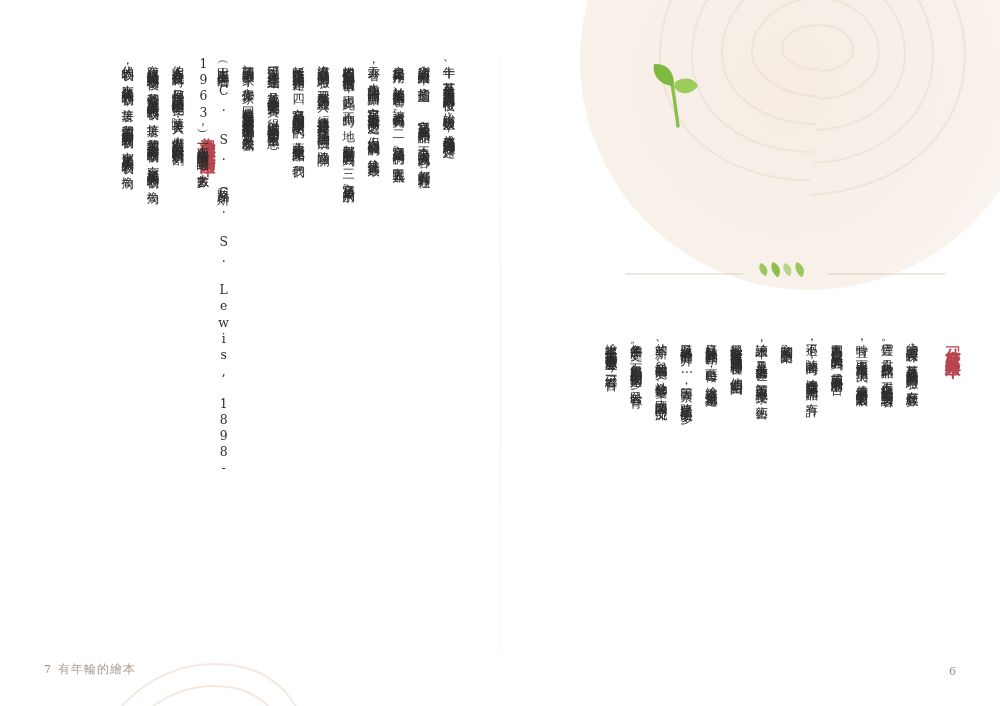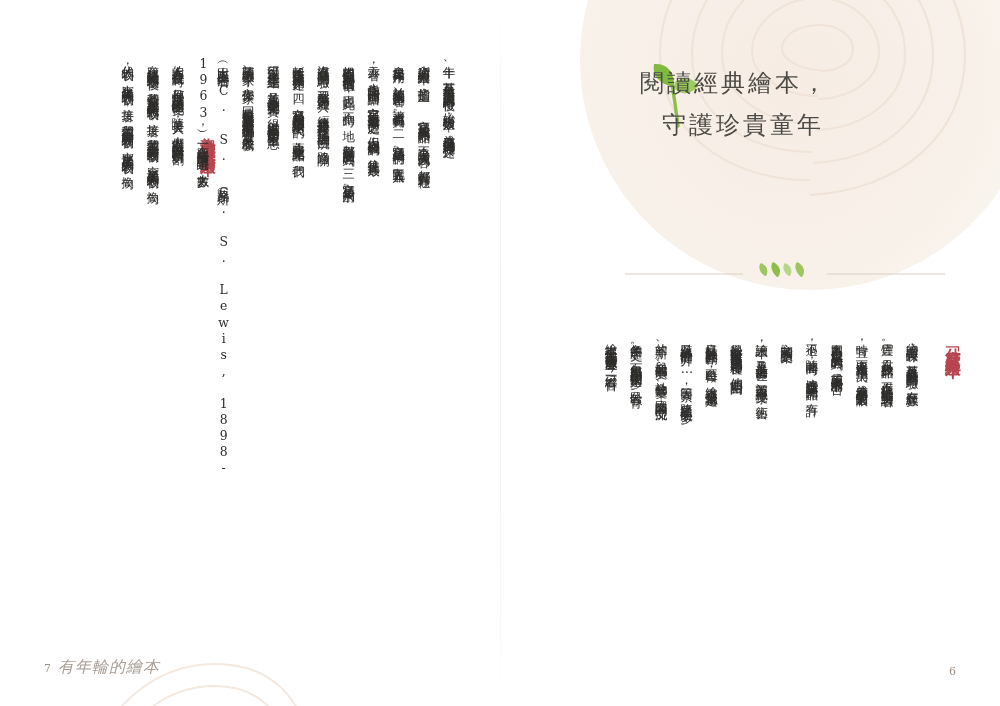--- a/index.html
+++ b/index.html
@@ -161,24 +161,23 @@
     left: 44px;
     bottom: 28px;
     font-family: "DejaVu Serif", "Liberation Serif", serif;
     font-size: 11px;
     color: #9a8f86;
     display: flex;
     align-items: baseline;
     gap: 7px;
   }
   .folio-left .run-head {
-    font-size: 16px;
+    font-size: 12px;
     color: #a89d94;
     letter-spacing: 1px;
-    font-style: italic;
   }
   .folio-right {
     position: absolute;
     right: 44px;
     bottom: 28px;
     font-family: "DejaVu Serif", "Liberation Serif", serif;
     font-size: 11px;
     color: #9a8f86;
   }
 </style>
@@ -209,24 +208,20 @@
   </svg>
 
   <div class="spine"></div>
 
   <svg class="sprout" viewBox="0 0 58 70">
     <path d="M28,68 C26,52 24,38 22,26" stroke="#8cbf4a" stroke-width="3.4" fill="none" stroke-linecap="round"></path>
     <path d="M22,28 C8,26 2,16 4,6 C16,5 24,13 24,26 Z" fill="#7fb93f"></path>
     <path d="M25,24 C34,18 44,20 48,28 C40,38 29,37 24,29 Z" fill="#9ccc5c"></path>
   </svg>
 
-  <div class="headline">
-    <div class="line">閱讀經典繪本，</div>
-    <div class="line second">守護珍貴童年</div>
-  </div>
 
   <svg class="leaf-divider" viewBox="0 0 320 24">
     <line x1="0" y1="12" x2="118" y2="12" stroke="#d9cfc4" stroke-width="1"></line>
     <line x1="202" y1="12" x2="320" y2="12" stroke="#d9cfc4" stroke-width="1"></line>
     <path d="M140,14 C134,10 133,4 136,1 C142,3 144,9 141,14 Z" fill="#9dc75e"></path>
     <path d="M152,15 C146,10 145,3 148,0 C155,3 157,10 153,15 Z" fill="#8cbf4a"></path>
     <path d="M164,14 C158,10 157,4 160,1 C166,3 168,9 165,14 Z" fill="#b6d68a"></path>
     <path d="M176,15 C170,10 169,3 172,0 C179,3 181,10 177,15 Z" fill="#9dc75e"></path>
   </svg>
 

